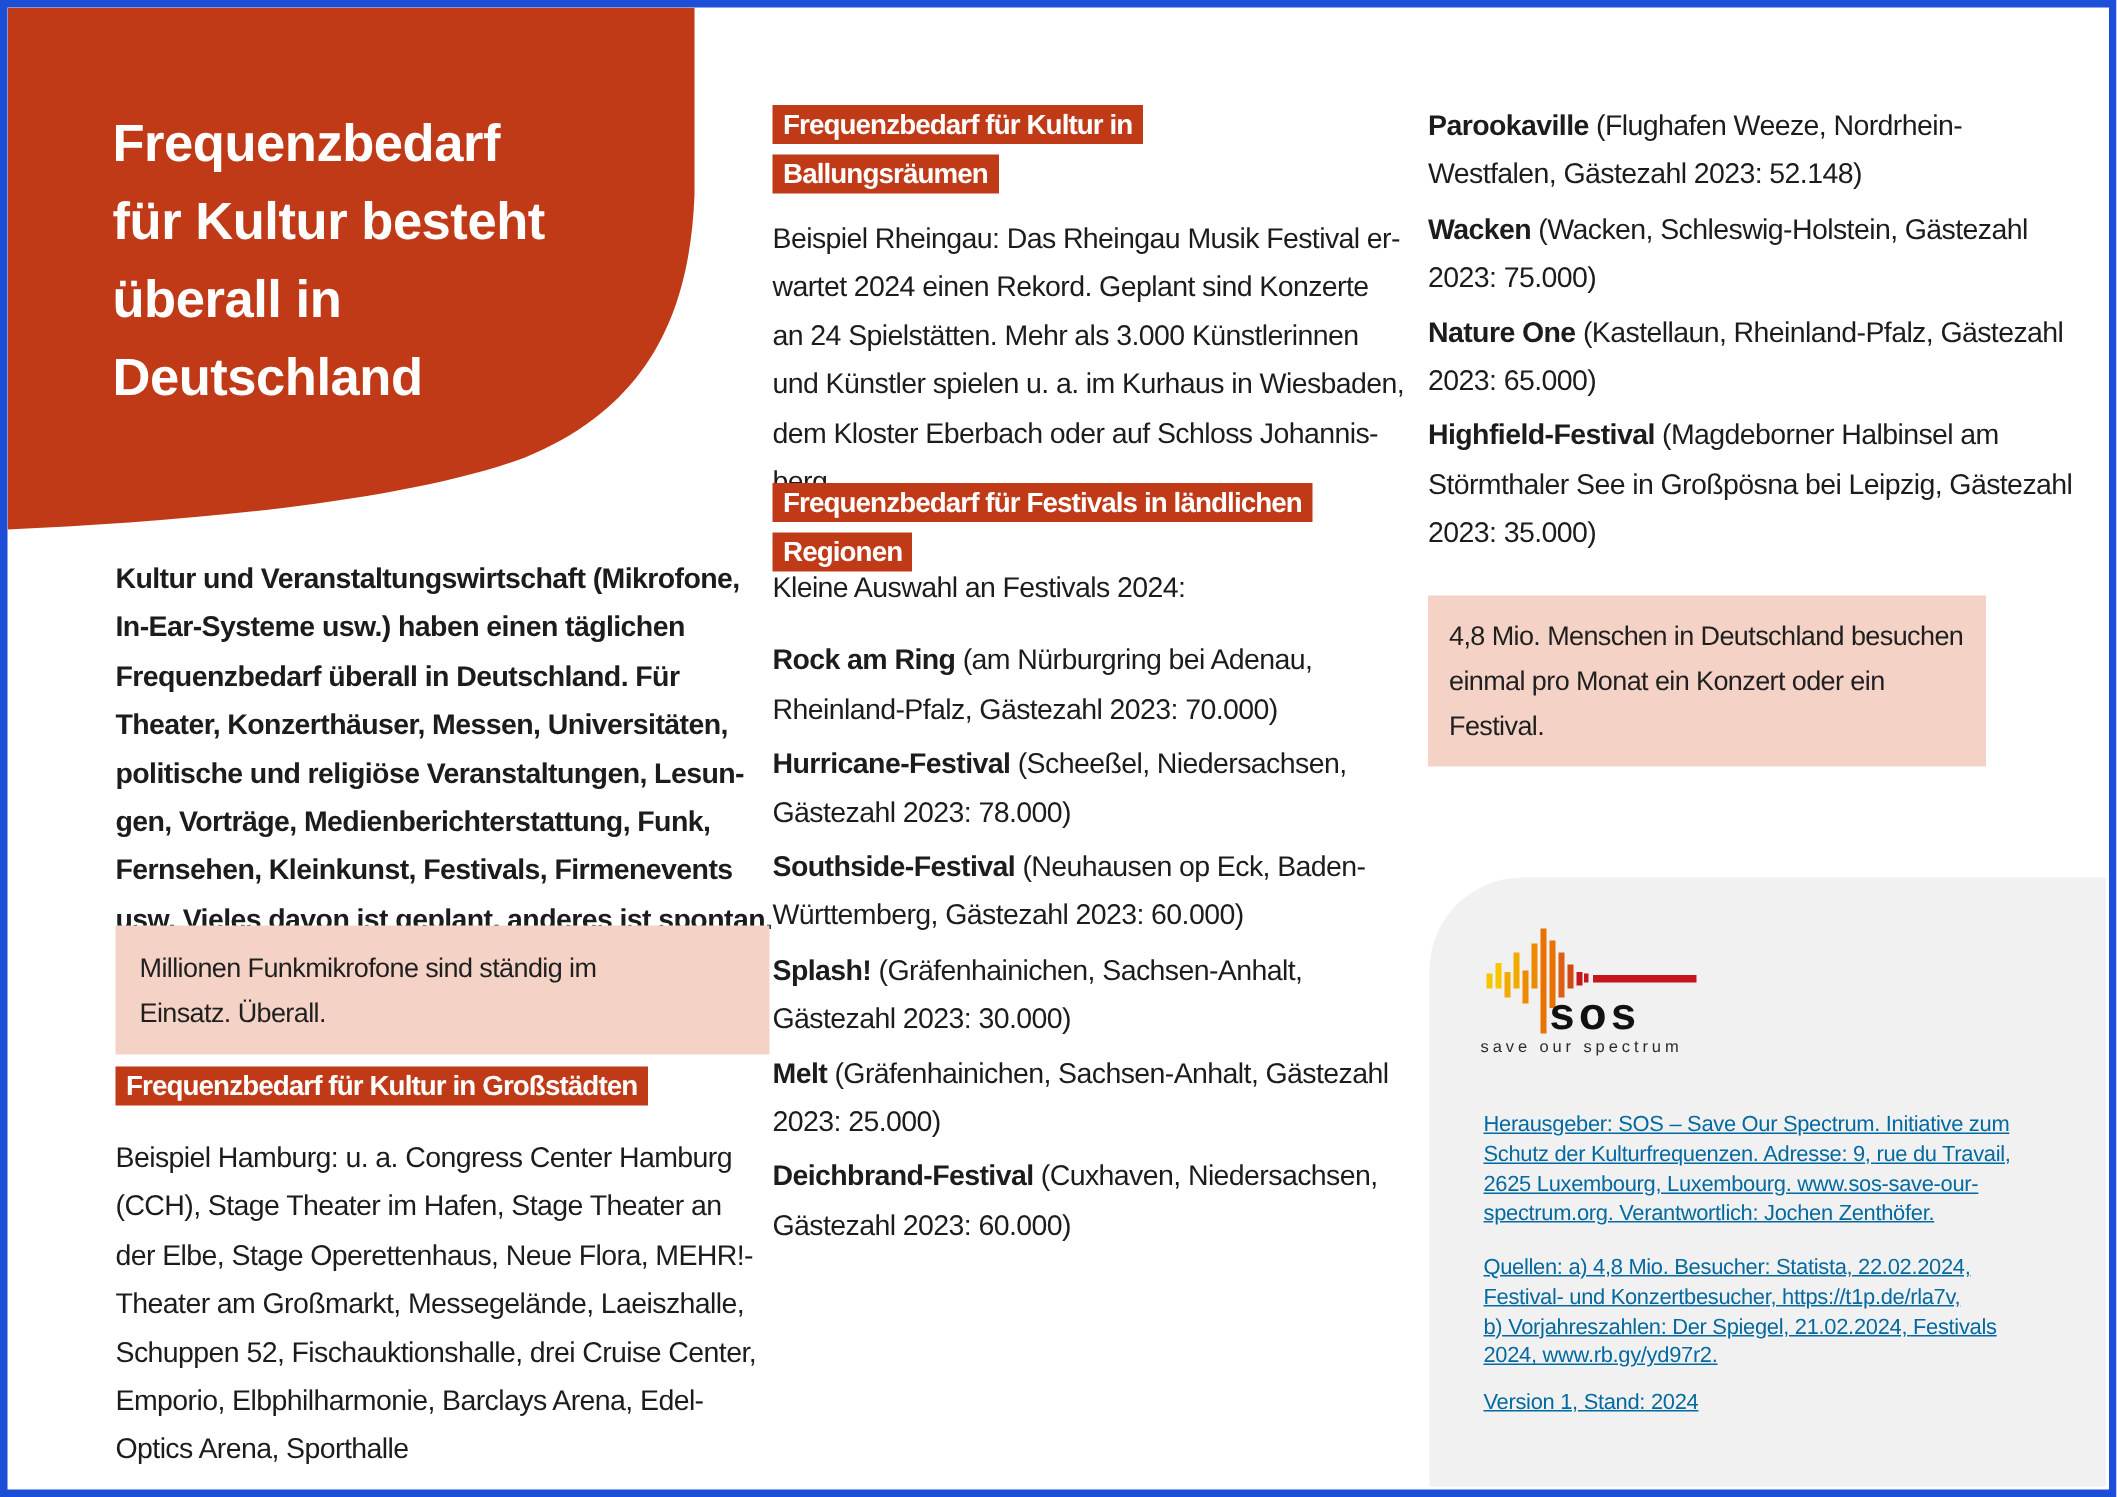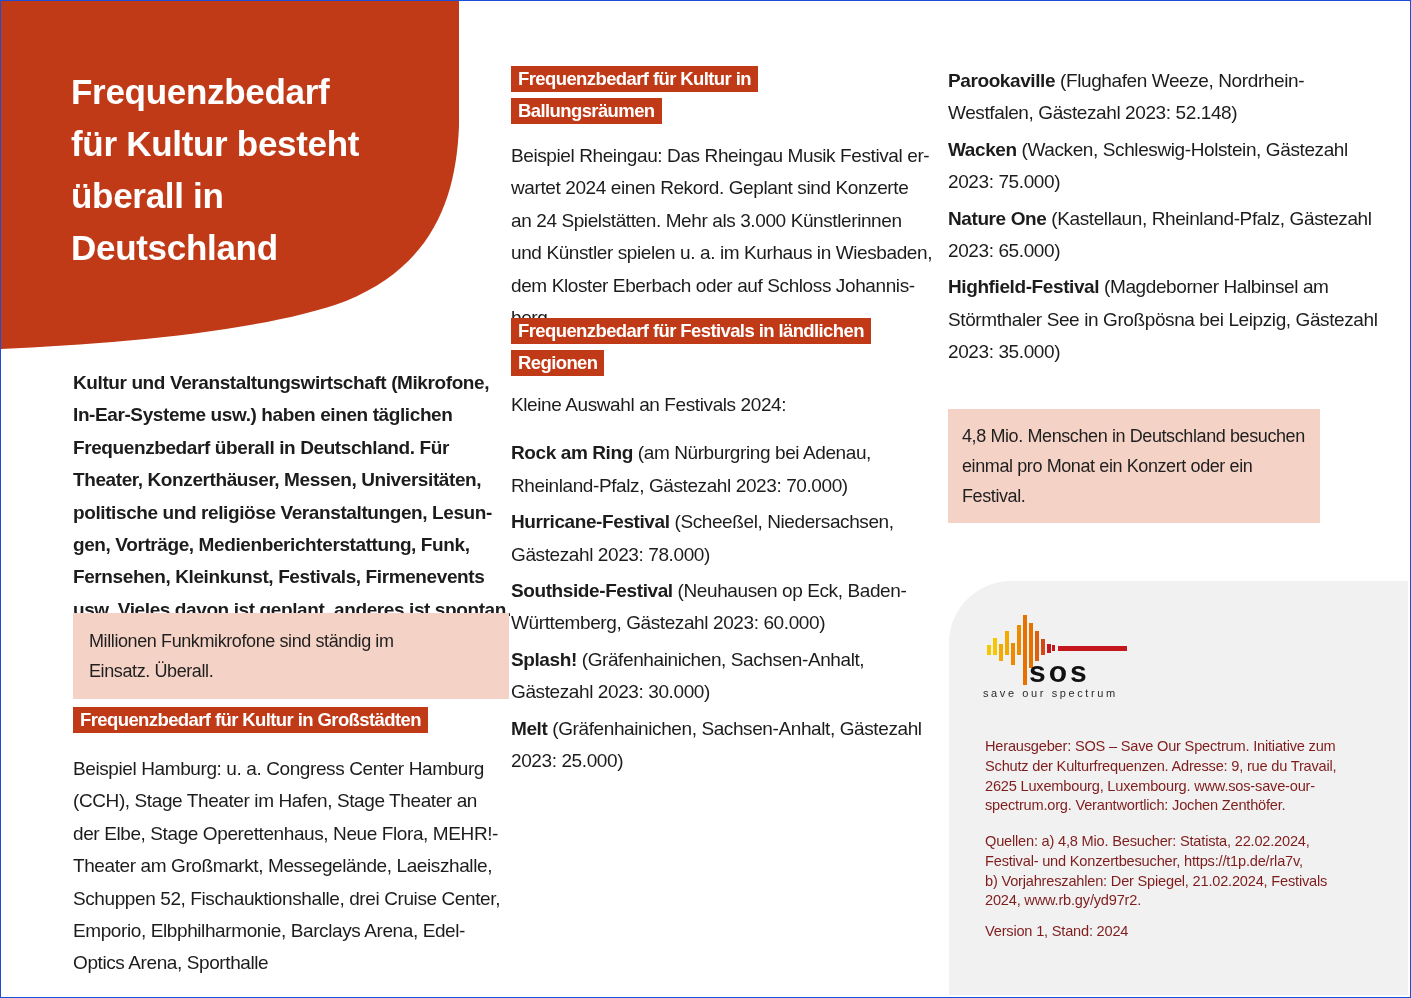--- a/index.html
+++ b/index.html
@@ -8,21 +8,21 @@
     --gray:#F1F1F1;
     --ink:#1a1a1a;
   }
   html,body{margin:0;padding:0;background:#fff;}
   .page{
     position:relative;
     width:1411px;height:998px;
     background:#fff;
     font-family:"Liberation Sans",sans-serif;
     color:var(--ink);
-    border:1px solid #1d4ed8;
+    border:5px solid #1d4ed8;
     box-sizing:border-box;
     overflow:hidden;
   }
   .abs{position:absolute;}
   p{margin:0;}
   .body-text{
     font-size:19px;line-height:32.4px;letter-spacing:-0.4px;
     white-space:pre-line;color:#1c1c1c;
   }
   .b{font-weight:bold;}
@@ -46,21 +46,21 @@
   }
   .festival{margin-bottom:4px;}
   .lead{margin-bottom:16px;}
   .footer-card{
     left:948px;top:580px;right:2px;bottom:2px;
     background:var(--gray);
     border-top-left-radius:62px;
   }
   .foot{
     font-size:14.6px;line-height:19.8px;letter-spacing:-0.2px;
-    white-space:pre-line;color:#7f1d1d;width:400px;
+    white-space:pre-line;color:#0369a1;width:400px;text-decoration:underline;
   }
   svg{display:block;}
 </style>
 </head>
 <body>
 
 <div class="page">
 
   <svg class="abs" style="left:0;top:0" width="465" height="355" viewBox="0 0 465 355" aria-hidden="true">
     <path d="M0 0 H458 V125 C455 200 430 265 345 300 C265 330 115 343 0 348 Z" fill="#C13A18"></path>
@@ -105,48 +105,50 @@
 an 24 Spielstätten. Mehr als 3.000 Künstlerinnen
 und Künstler spielen u. a. im Kurhaus in Wiesbaden,
 dem Kloster Eberbach oder auf Schloss Johannis-
 berg.</p>
 
   <div class="abs hl-wrap" style="left:510px;top:314px">
     <span class="hl">Frequenzbedarf für Festivals in ländlichen
 Regionen</span>
   </div>
 
-  <div class="abs" style="left:510px;top:388px;width:470px">
+  <div class="abs" style="left:510px;top:372px;width:470px">
     <p class="body-text lead">Kleine Auswahl an Festivals 2024:</p>
 
     <p class="body-text festival"><b>Rock am Ring</b><span> (am Nürburgring bei Adenau,
 Rheinland-Pfalz, Gästezahl 2023: 70.000)</span></p>
     <p class="body-text festival"><b>Hurricane-Festival</b><span> (Scheeßel, Niedersachsen,
 Gästezahl 2023: 78.000)</span></p>
     <p class="body-text festival"><b>Southside-Festival</b><span> (Neuhausen op Eck, Baden-
 Württemberg, Gästezahl 2023: 60.000)</span></p>
     <p class="body-text festival"><b>Splash!</b><span> (Gräfenhainichen, Sachsen-Anhalt,
 Gästezahl 2023: 30.000)</span></p>
     <p class="body-text festival"><b>Melt</b><span> (Gräfenhainichen, Sachsen-Anhalt, Gästezahl
 2023: 25.000)</span></p>
+    <p class="body-text festival"><b>Deichbrand-Festival</b><span> (Cuxhaven, Niedersachsen,
+Gästezahl 2023: 60.000)</span></p>
   </div>
 
   <div class="abs" style="left:947px;top:64px;width:470px">
     <p class="body-text festival"><b>Parookaville</b><span> (Flughafen Weeze, Nordrhein-
 Westfalen, Gästezahl 2023: 52.148)</span></p>
     <p class="body-text festival"><b>Wacken</b><span> (Wacken, Schleswig-Holstein, Gästezahl
 2023: 75.000)</span></p>
     <p class="body-text festival"><b>Nature One</b><span> (Kastellaun, Rheinland-Pfalz, Gästezahl
 2023: 65.000)</span></p>
     <p class="body-text festival"><b>Highfield-Festival</b><span> (Magdeborner Halbinsel am
 Störmthaler See in Großpösna bei Leipzig, Gästezahl
 2023: 35.000)</span></p>
   </div>
 
-  <div class="abs callout" style="left:947px;top:408px;width:372px;padding:12px 14px">4,8 Mio. Menschen in Deutschland besuchen
+  <div class="abs callout" style="left:947px;top:392px;width:372px;padding:12px 14px">4,8 Mio. Menschen in Deutschland besuchen
 einmal pro Monat ein Konzert oder ein
 Festival.</div>
 
   <div class="abs footer-card">
 
     <svg class="abs" style="left:32px;top:24px" width="150" height="95" viewBox="0 0 150 95">
       <g>
         <rect x="6" y="40" width="4" height="10" fill="#F7C600"></rect>
         <rect x="12" y="33" width="4" height="17" fill="#F7C600"></rect>
         <rect x="18" y="39" width="4" height="17" fill="#F2A900"></rect>

